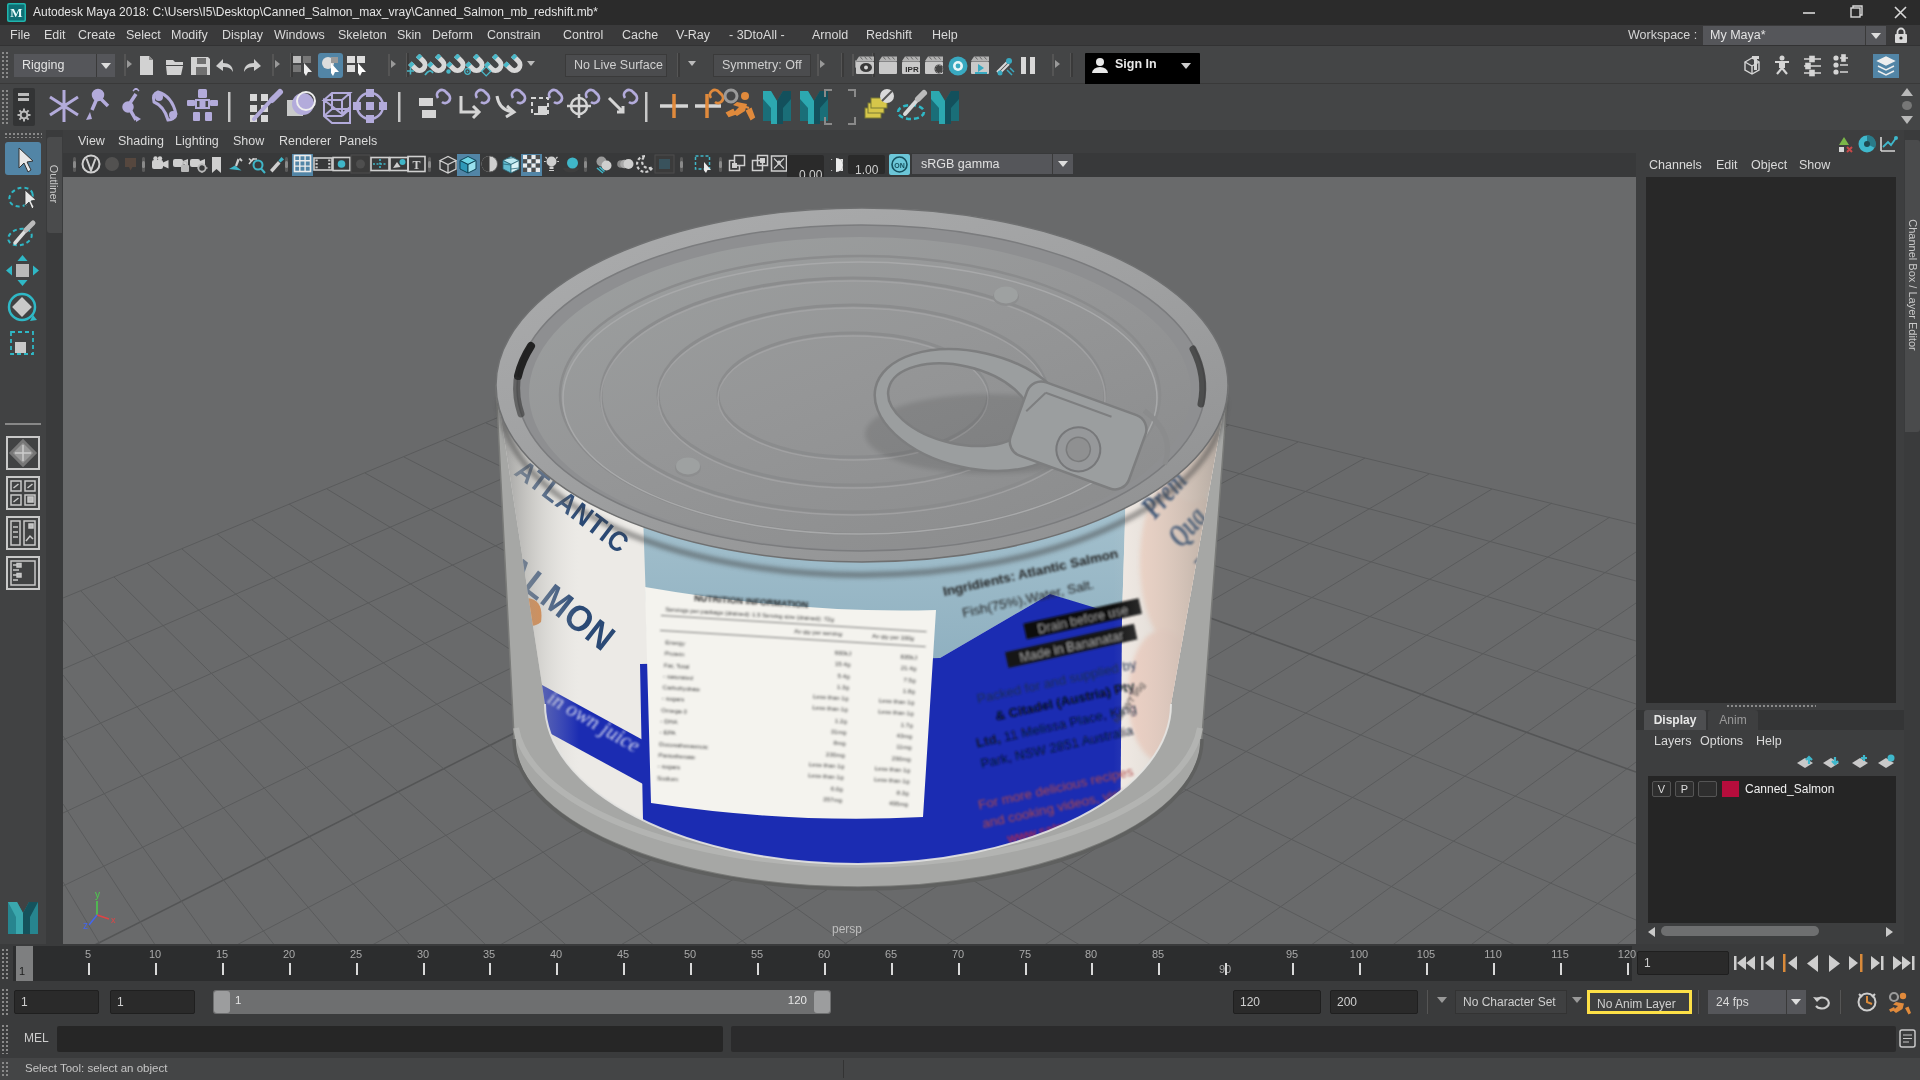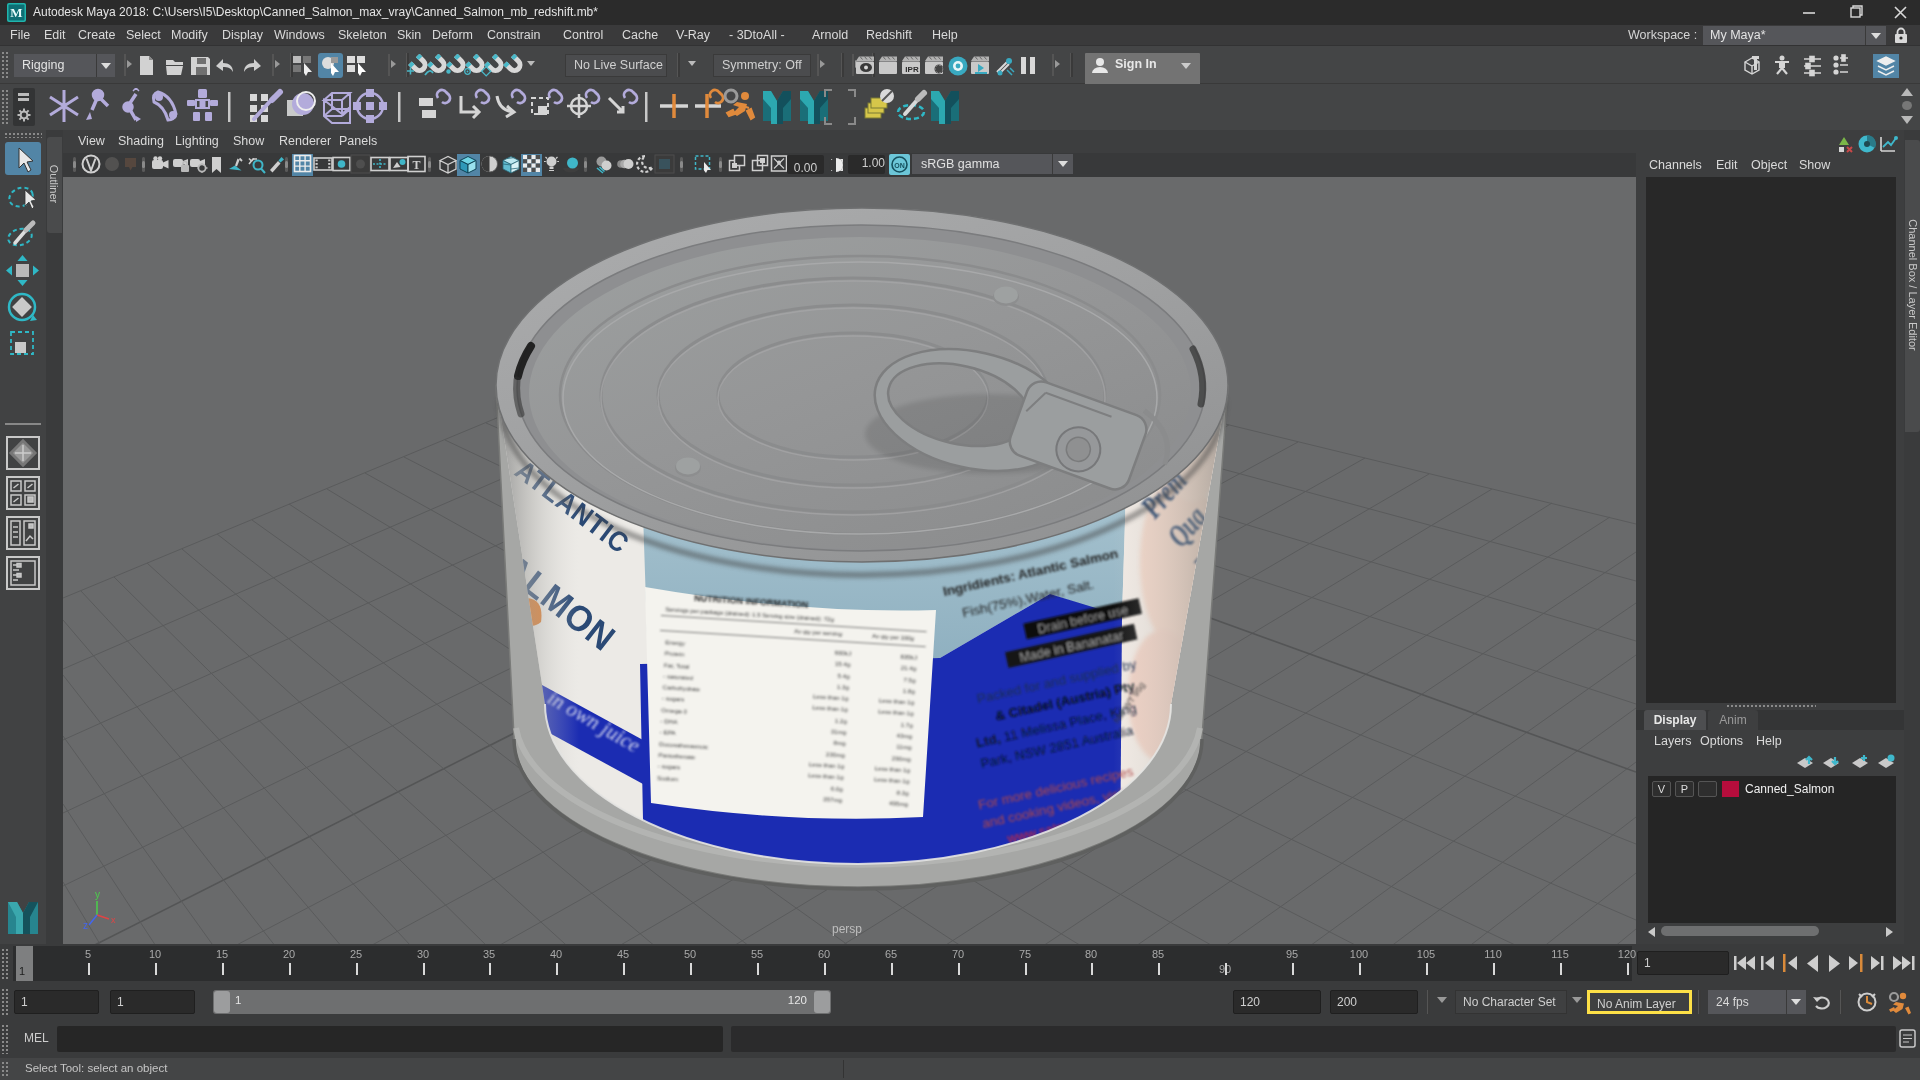--- a/index.html
+++ b/index.html
@@ -214,21 +214,21 @@
         <path d="M14 16 l5 5 M17 14 l4 4" stroke="#39a9c0" stroke-width="1.5"></path>
       </g>
       <g transform="translate(164,0)">
         <rect x="2" y="3" width="5" height="17" fill="#d8d8d8"></rect>
         <rect x="11" y="3" width="5" height="17" fill="#d8d8d8"></rect>
       </g>
     </svg>
     <div class="abs" style="left:1052px;top:8px;width:2px;height:22px;background:#555"></div>
     <div class="abs" style="left:1055px;top:14px;width:0;height:0;border-top:4px solid transparent;border-bottom:4px solid transparent;border-left:5px solid #999"></div>
     <div class="abs" style="left:1070px;top:7px;width:3px;height:24px;background:#3a3a3a;border-left:1px solid #555"></div>
-    <div class="abs" style="left:1085px;top:7px;width:115px;height:42px;background:#737373;border-radius:1px">
+    <div class="abs" style="left:1085px;top:7px;width:115px;height:42px;background:#000000;border-radius:1px">
 <svg class="abs" style="left:6px;top:3px" width="18" height="18">
         <circle cx="9" cy="6" r="4" fill="#e8e8e8"></circle>
         <path d="M1 17 a8 6 0 0 1 16 0 z" fill="#e8e8e8"></path>
       </svg>
 <div class="abs" style="left:30px;top:4px;font-size:12.5px;font-weight:bold;color:#e8e8e8">Sign In</div>
 <div class="abs" style="left:96px;top:10px;border-left:5px solid transparent;border-right:5px solid transparent;border-top:6px solid #ccc"></div>
 </div>
     <svg class="abs" style="left:1742px;top:8px" width="178" height="24">
       <g>
         <path d="M3 8 l7 -4 7 4 v8 l-7 4 -7 -4 z" fill="none" stroke="#d5d5d5" stroke-width="1.4"></path>
@@ -711,27 +711,27 @@
             <rect x="5.5" y="0.5" width="10" height="10"></rect>
             <rect x="8" y="3" width="5" height="5" fill="#cfcfcf" stroke="none"></rect>
           </g>
         </g>
         <g transform="translate(708,2)">
           <rect x="0.5" y="1" width="15" height="15" fill="none" stroke="#cfcfcf" stroke-width="1.5"></rect>
           <path d="M3 13.5 l10 -10 m-10 0 l10 10" stroke="#cfcfcf" stroke-width="1.1"></path>
           <circle cx="8" cy="7.5" r="2" fill="#cfcfcf"></circle>
         </g>
       </svg>
-      <div class="fld" style="left:724px;top:2px;width:37px;height:19px;line-height:17px;font-size:12px;border:none;text-align:center;padding:5px">0.00</div>
+      <div class="fld" style="left:724px;top:2px;width:37px;height:19px;line-height:17px;font-size:12px;border:none;text-align:center;padding:12px">0.00</div>
       <svg class="abs" style="left:765px;top:3px" width="17" height="17">
         <rect x="3" y="3" width="12" height="12" fill="#e2e2e2"></rect>
         <circle cx="8" cy="9" r="7" fill="#38393a"></circle>
         <path d="M8 2 a7 7 0 0 1 0 14 z" fill="#ececec"></path>
       </svg>
-      <div class="fld" style="left:785px;top:2px;width:37px;height:19px;line-height:17px;font-size:12px;border:none;text-align:right;padding:0">1.00</div>
+      <div class="fld" style="left:785px;top:2px;width:37px;height:19px;line-height:17px;font-size:12px;border:none;text-align:left;padding:7px">1.00</div>
       <div class="abs" style="left:826px;top:1px;width:21px;height:21px;background:#6cc6d8;border-radius:2px"></div>
       <svg class="abs" style="left:828px;top:3px" width="17" height="17">
         <circle cx="8.5" cy="8.5" r="7.5" fill="none" stroke="#15505e" stroke-width="1.6"></circle>
         <text x="8.5" y="11.5" font-size="7" font-weight="bold" fill="#15505e" text-anchor="middle">ON</text>
       </svg>
       <div class="abs" style="left:849px;top:1px;width:140px;height:20px;background:#55565a;font-size:12.5px;color:#e0e0e0;line-height:20px;padding-left:9px">sRGB gamma</div>
       <div class="abs" style="left:989px;top:1px;width:21px;height:20px;background:#55565a;border-left:1px solid #3a3a3a">
         <div class="abs" style="left:5px;top:7px;border-left:5px solid transparent;border-right:5px solid transparent;border-top:6px solid #ddd"></div>
       </div>
   </div>

